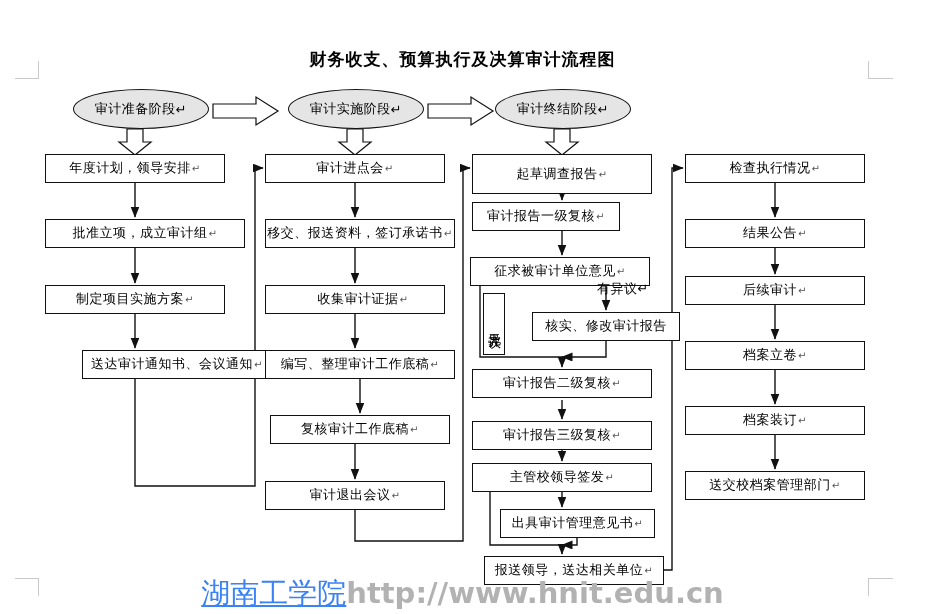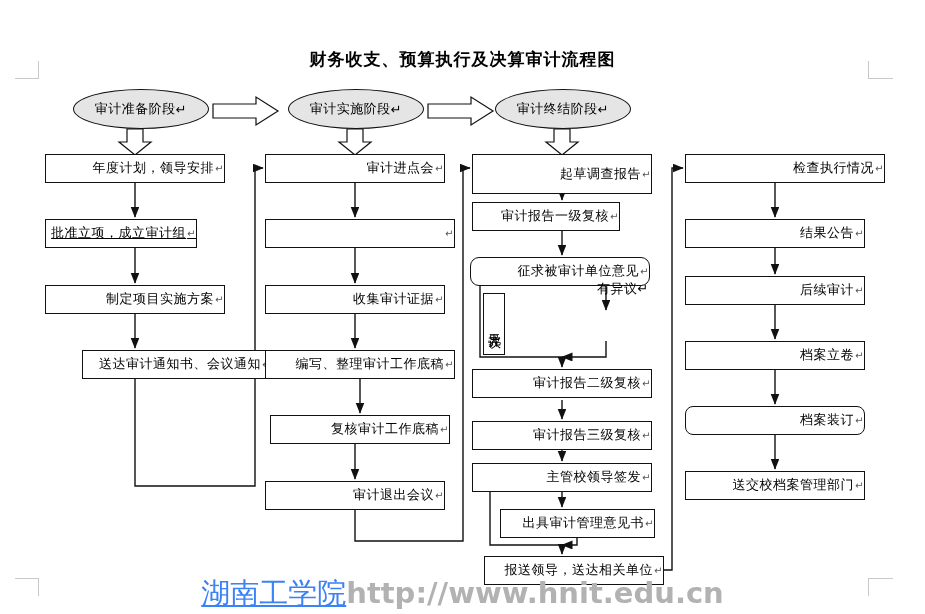--- a/index.html
+++ b/index.html
@@ -7,21 +7,21 @@
     width:925px;height:614px;background:#ffffff;
     font-family:"DejaVu Sans","Liberation Sans",sans-serif;
     position:relative;overflow:hidden;
   }
   #canvas{position:absolute;left:0;top:16px;width:925px;height:614px;}
   svg.layer{position:absolute;left:0;top:0;width:925px;height:614px;pointer-events:none;}
 
   .node{
     position:absolute;box-sizing:border-box;
     border:1px solid #111;background:#fff;
-    display:flex;align-items:center;justify-content:flex-end;
+    display:flex;align-items:center;justify-content:center;
     font-size:13px;color:#000;letter-spacing:.5px;
     line-height:1.1;white-space:nowrap;
   }
   .node .pilcrow{font-size:10px;color:#555;margin-left:1px;}
 
   .ellipse{
     position:absolute;box-sizing:border-box;
     border:1px solid #111;background:#e5e5e5;border-radius:50%;
     display:flex;align-items:center;justify-content:center;
     font-size:13px;color:#000;white-space:nowrap;letter-spacing:.5px;
@@ -147,38 +147,39 @@
   </div>
   <div class="ellipse" style="left:495px;top:73px;width:136px;height:40px;">
     <span>审计终结阶段</span>
       <span class="pilcrow">↵</span>
   </div>
 
   <div class="node" style="left:45px;top:138px;width:180px;height:29px;">
     <span>年度计划，领导安排</span>
       <span class="pilcrow">↵</span>
   </div>
-  <div class="node" style="left:45px;top:203px;width:152px;height:29px;text-decoration:underline;">
+  <div class="node" style="left:45px;top:203px;width:200px;height:29px;">
     <span>批准立项，成立审计组</span>
       <span class="pilcrow">↵</span>
   </div>
   <div class="node" style="left:45px;top:269px;width:180px;height:29px;">
     <span>制定项目实施方案</span>
       <span class="pilcrow">↵</span>
   </div>
   <div class="node" style="left:45px;top:334px;width:190px;height:29px;margin-left:37px;">
     <span>送达审计通知书、会议通知</span>
       <span class="pilcrow">↵</span>
   </div>
 
   <div class="node" style="left:265px;top:138px;width:180px;height:29px;">
     <span>审计进点会</span>
       <span class="pilcrow">↵</span>
   </div>
   <div class="node" style="left:265px;top:203px;width:190px;height:29px;">
+    <span>移交、报送资料，签订承诺书</span>
       <span class="pilcrow">↵</span>
   </div>
   <div class="node" style="left:265px;top:269px;width:180px;height:29px;padding-left:16px;">
     <span>收集审计证据</span>
       <span class="pilcrow">↵</span>
   </div>
   <div class="node" style="left:265px;top:334px;width:190px;height:29px;">
     <span>编写、整理审计工作底稿</span>
       <span class="pilcrow">↵</span>
   </div>
@@ -192,23 +193,26 @@
   </div>
 
   <div class="node" style="left:472px;top:138px;width:180px;height:40px;">
     <span>起草调查报告</span>
       <span class="pilcrow">↵</span>
   </div>
   <div class="node" style="left:472px;top:186px;width:148px;height:29px;">
     <span>审计报告一级复核</span>
       <span class="pilcrow">↵</span>
   </div>
-  <div class="node" style="left:470px;top:241px;width:180px;height:29px;border-radius:9px;">
+  <div class="node" style="left:470px;top:241px;width:180px;height:29px;">
     <span>征求被审计单位意见</span>
       <span class="pilcrow">↵</span>
+  </div>
+  <div class="node" style="left:532px;top:296px;width:148px;height:29px;">
+    <span>核实、修改审计报告</span>
   </div>
   <div class="node" style="left:472px;top:353px;width:180px;height:29px;">
     <span>审计报告二级复核</span>
       <span class="pilcrow">↵</span>
   </div>
   <div class="node" style="left:472px;top:405px;width:180px;height:29px;">
     <span>审计报告三级复核</span>
       <span class="pilcrow">↵</span>
   </div>
   <div class="node" style="left:472px;top:447px;width:180px;height:29px;">
@@ -217,37 +221,37 @@
   </div>
   <div class="node" style="left:500px;top:493px;width:155px;height:29px;">
     <span>出具审计管理意见书</span>
       <span class="pilcrow">↵</span>
   </div>
   <div class="node" style="left:484px;top:540px;width:180px;height:29px;">
     <span>报送领导，送达相关单位</span>
       <span class="pilcrow">↵</span>
   </div>
 
-  <div class="node" style="left:685px;top:138px;width:200px;height:29px;">
+  <div class="node" style="left:685px;top:138px;width:180px;height:29px;">
     <span>检查执行情况</span>
       <span class="pilcrow">↵</span>
   </div>
   <div class="node" style="left:685px;top:203px;width:180px;height:29px;">
     <span>结果公告</span>
       <span class="pilcrow">↵</span>
   </div>
   <div class="node" style="left:685px;top:260px;width:180px;height:29px;">
     <span>后续审计</span>
       <span class="pilcrow">↵</span>
   </div>
   <div class="node" style="left:685px;top:325px;width:180px;height:29px;">
     <span>档案立卷</span>
       <span class="pilcrow">↵</span>
   </div>
-  <div class="node" style="left:685px;top:390px;width:180px;height:29px;border-radius:8px;">
+  <div class="node" style="left:685px;top:390px;width:180px;height:29px;">
     <span>档案装订</span>
       <span class="pilcrow">↵</span>
   </div>
   <div class="node" style="left:685px;top:455px;width:180px;height:29px;">
     <span>送交校档案管理部门</span>
       <span class="pilcrow">↵</span>
   </div>
 
   <div class="vert-label" style="left:483px;top:277px;width:22px;height:62px;">
     <span>无异议</span>

